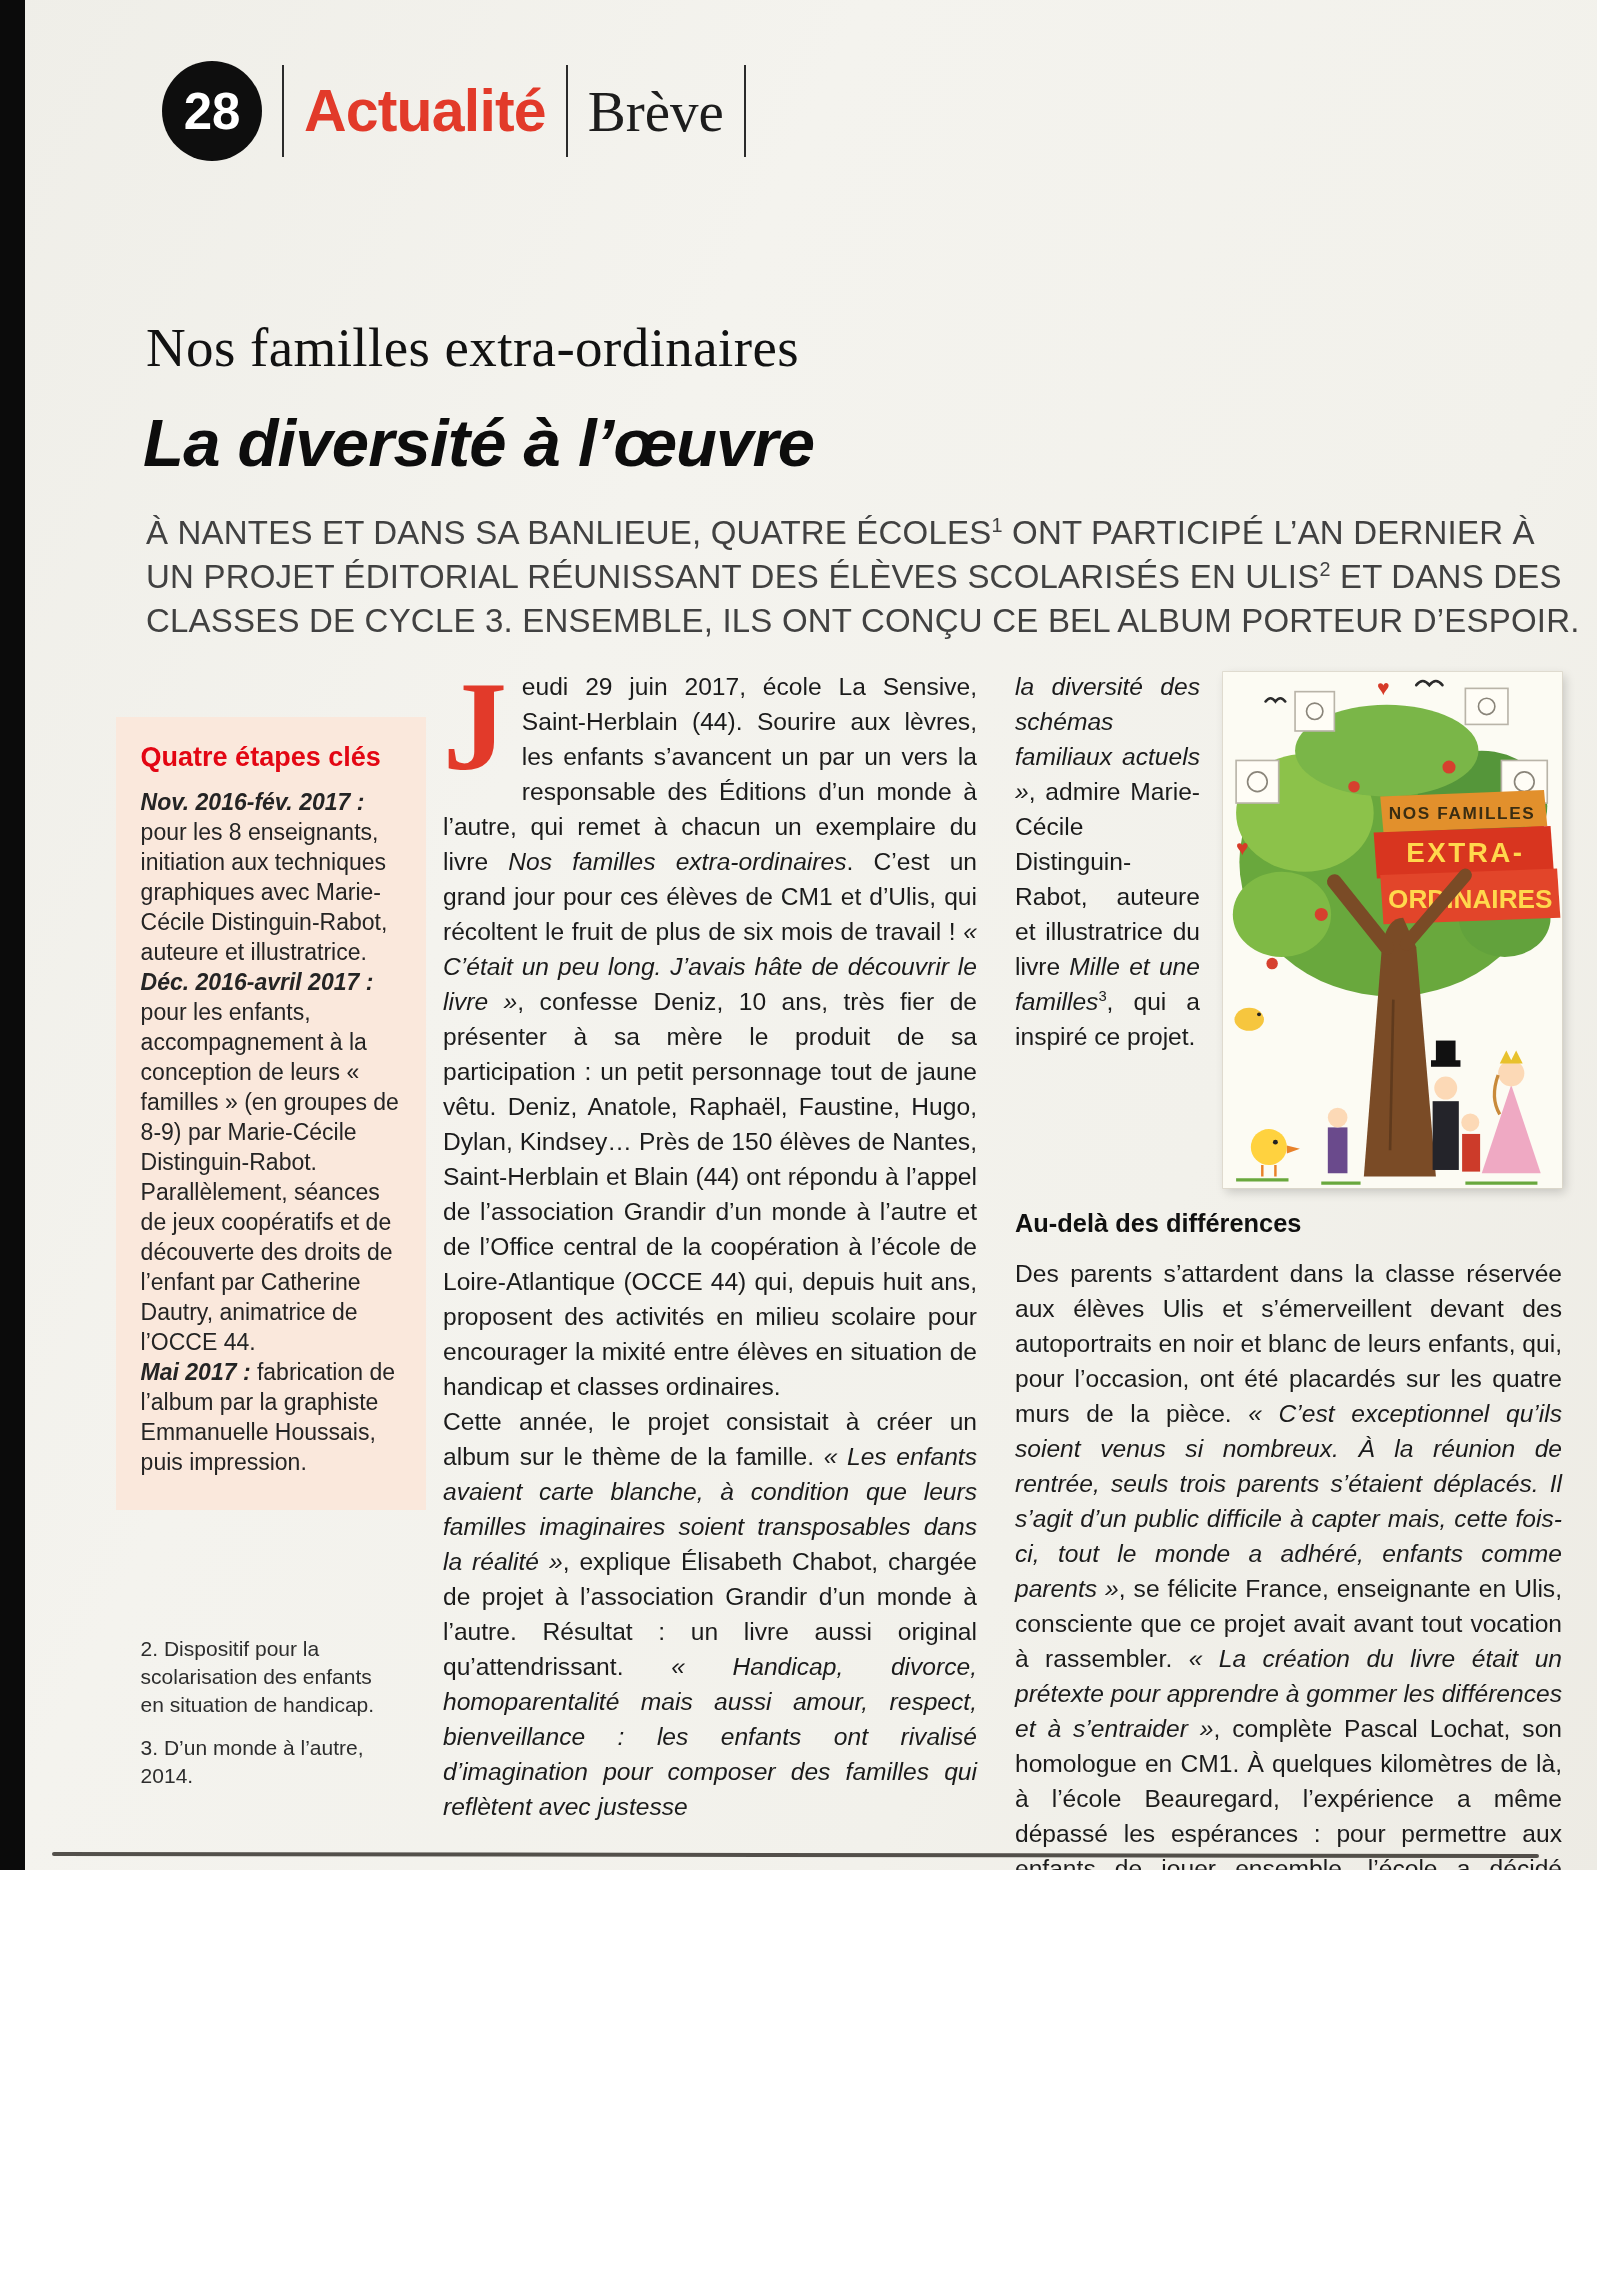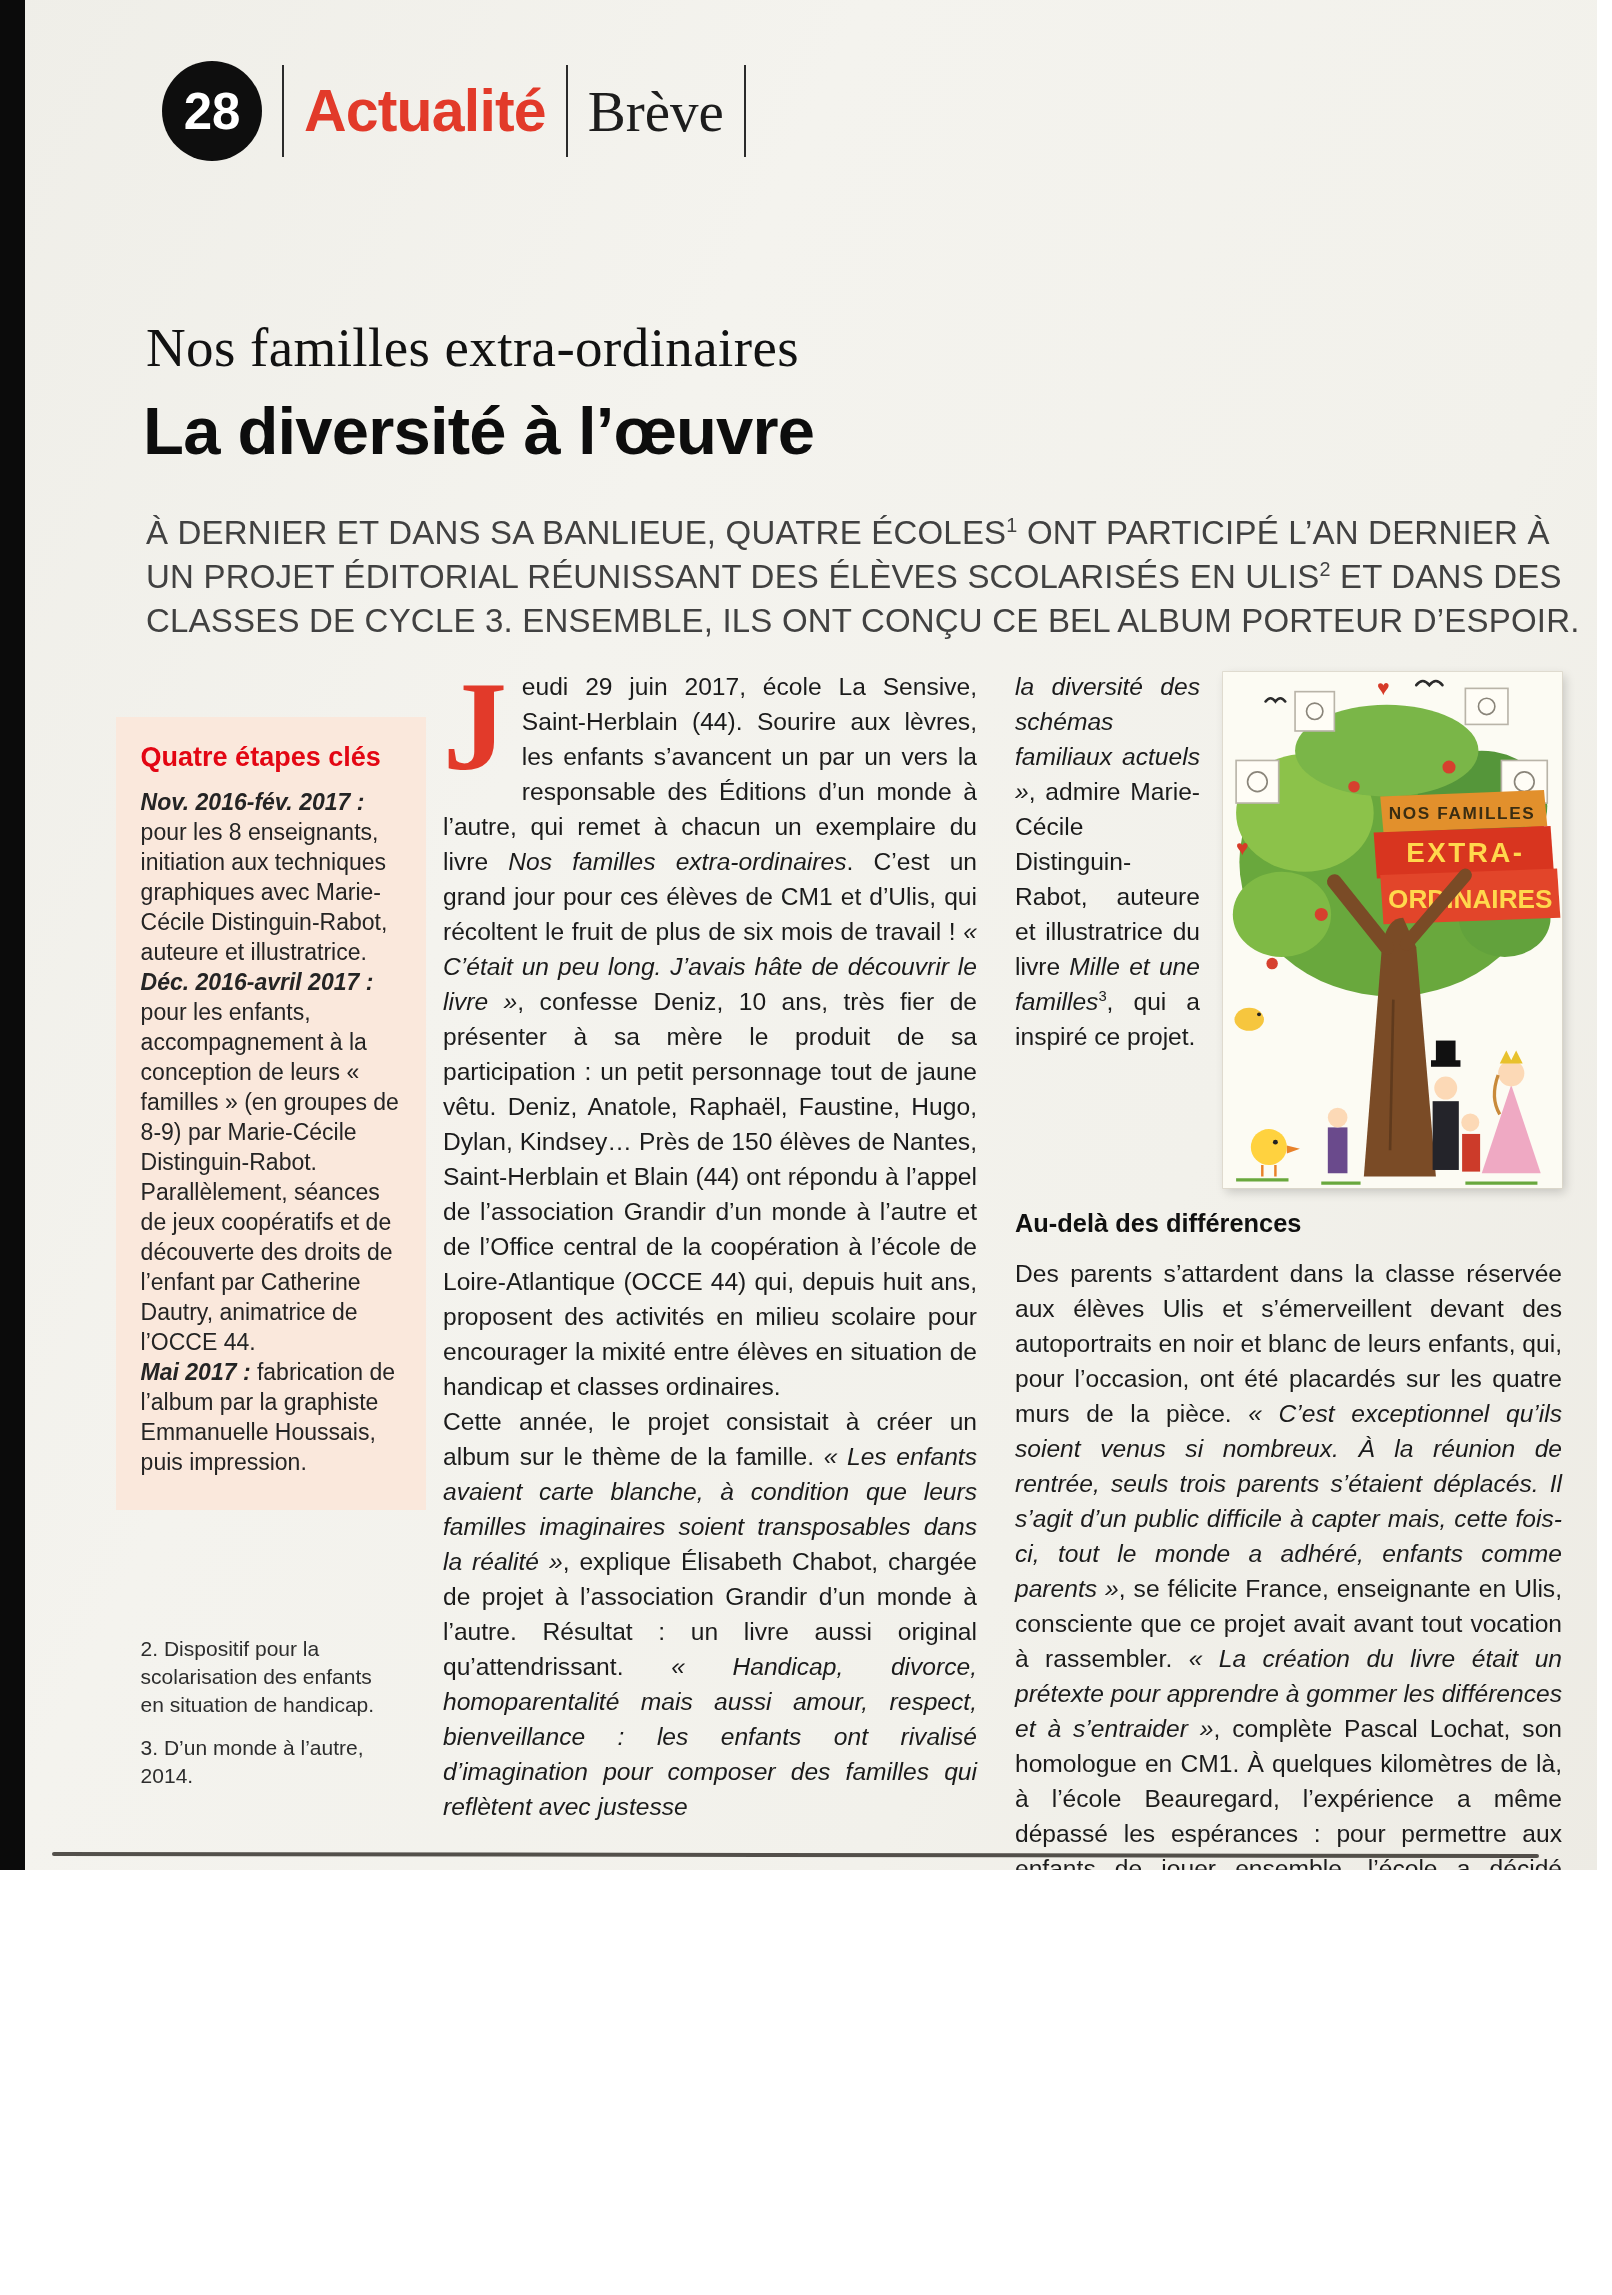--- a/index.html
+++ b/index.html
@@ -17,22 +17,22 @@
   .masthead { position:absolute; left:162px; top:61px; display:flex; align-items:center; }
   .page-num { width:100px; height:100px; border-radius:50%; background:#0e0e0e; color:#fff;
     font-size:51px; font-weight:bold; display:flex; align-items:center; justify-content:center; }
   .vline { width:2.5px; height:92px; background:#2b2b2b; margin:0 19.7px; }
   .section-label { color:#e23a2a; font-weight:bold; font-size:59px; letter-spacing:-0.8px; }
   .rubric-label { font-family:"Liberation Serif", serif; font-size:57px; color:#1d1d1d; }
 
   
   .kicker { position:absolute; left:146px; top:316px; font-family:"Liberation Serif", serif;
     font-weight:400; font-size:55px; color:#121212; letter-spacing:0.4px; }
-  .title { position:absolute; left:143px; top:392px; font-size:67px; font-weight:bold;
-    color:#0d0d0d; letter-spacing:-0.8px; }
+  .title { position:absolute; left:143px; top:404px; font-size:67px; font-weight:bold;
+    color:#0d0d0d; letter-spacing:-0.8px;font-style:italic; }
   .standfirst { position:absolute; left:146px; top:511px; width:1441px;
     font-size:33px; line-height:44px; color:#414141; letter-spacing:0.2px; }
   .standfirst sup { font-size:60%; line-height:0; }
 
   
   .left-col { position:absolute; left:116px; top:677px; width:310px; }
   .keybox { background:#fae8dc; padding:24.6px 23px 33px 24.6px;margin-top:40px; }
   .keybox h3 { color:#e30613; font-size:27px; font-weight:bold; margin-bottom:14.8px; }
   .step { font-size:23px; line-height:30px; color:#242424; text-align:left; }
   .step .date { font-weight:bold; font-style:italic; }
@@ -74,21 +74,21 @@
     </div>
     <div class="vline"></div>
     <div class="section-label">Actualité</div>
     <div class="vline"></div>
     <div class="rubric-label">Brève</div>
     <div class="vline"></div>
   </header>
 
   <h1 class="kicker">Nos familles extra-ordinaires</h1>
   <h2 class="title">La diversité à l’œuvre</h2>
-  <p class="standfirst"><span>À DERNIER ET DANS SA BANLIEUE, QUATRE ÉCOLES</span><sup>1</sup><span> ONT PARTICIPÉ L’AN DERNIER À UN PROJET ÉDITORIAL RÉUNISSANT DES ÉLÈVES SCOLARISÉS EN ULIS</span><sup>2</sup><span> ET DANS DES CLASSES DE CYCLE 3. ENSEMBLE, ILS ONT CONÇU CE BEL ALBUM PORTEUR D’ESPOIR.</span></p>
+  <p class="standfirst"><span>À NANTES ET DANS SA BANLIEUE, QUATRE ÉCOLES</span><sup>1</sup><span> ONT PARTICIPÉ L’AN DERNIER À UN PROJET ÉDITORIAL RÉUNISSANT DES ÉLÈVES SCOLARISÉS EN ULIS</span><sup>2</sup><span> ET DANS DES CLASSES DE CYCLE 3. ENSEMBLE, ILS ONT CONÇU CE BEL ALBUM PORTEUR D’ESPOIR.</span></p>
 
   <aside class="left-col">
     <div class="keybox">
       <h3>Quatre étapes clés</h3>
       <p class="step"><span class="date">Nov. 2016-fév. 2017 :</span> <span>pour les 8 enseignants, initiation aux techniques graphiques avec Marie-Cécile Distinguin-Rabot, auteure et illustratrice.</span></p>
       <p class="step"><span class="date">Déc. 2016-avril 2017 :</span> <span>pour les enfants, accompagnement à la conception de leurs « familles » (en groupes de 8-9) par Marie-Cécile Distinguin-Rabot. Parallèlement, séances de jeux coopératifs et de découverte des droits de l’enfant par Catherine Dautry, animatrice de l’OCCE 44.</span></p>
       <p class="step"><span class="date">Mai 2017 :</span> <span>fabrication de l’album par la graphiste Emmanuelle Houssais, puis impression.</span></p>
     </div>
     <div class="footnotes">
       <p>2. Dispositif pour la scolarisation des enfants en situation de handicap.</p>

